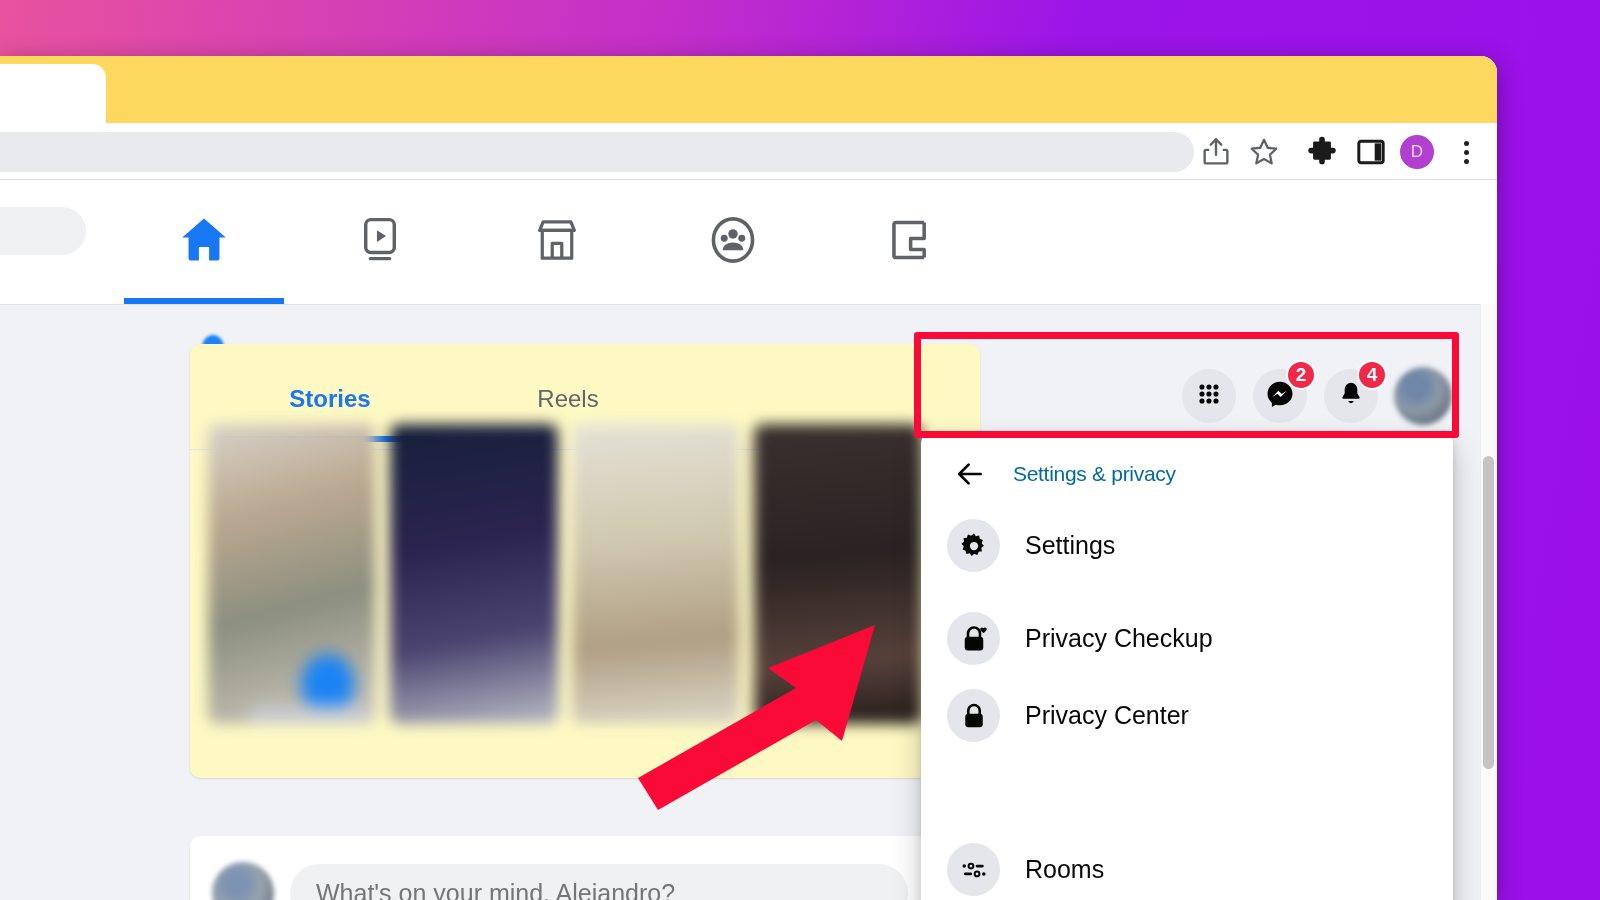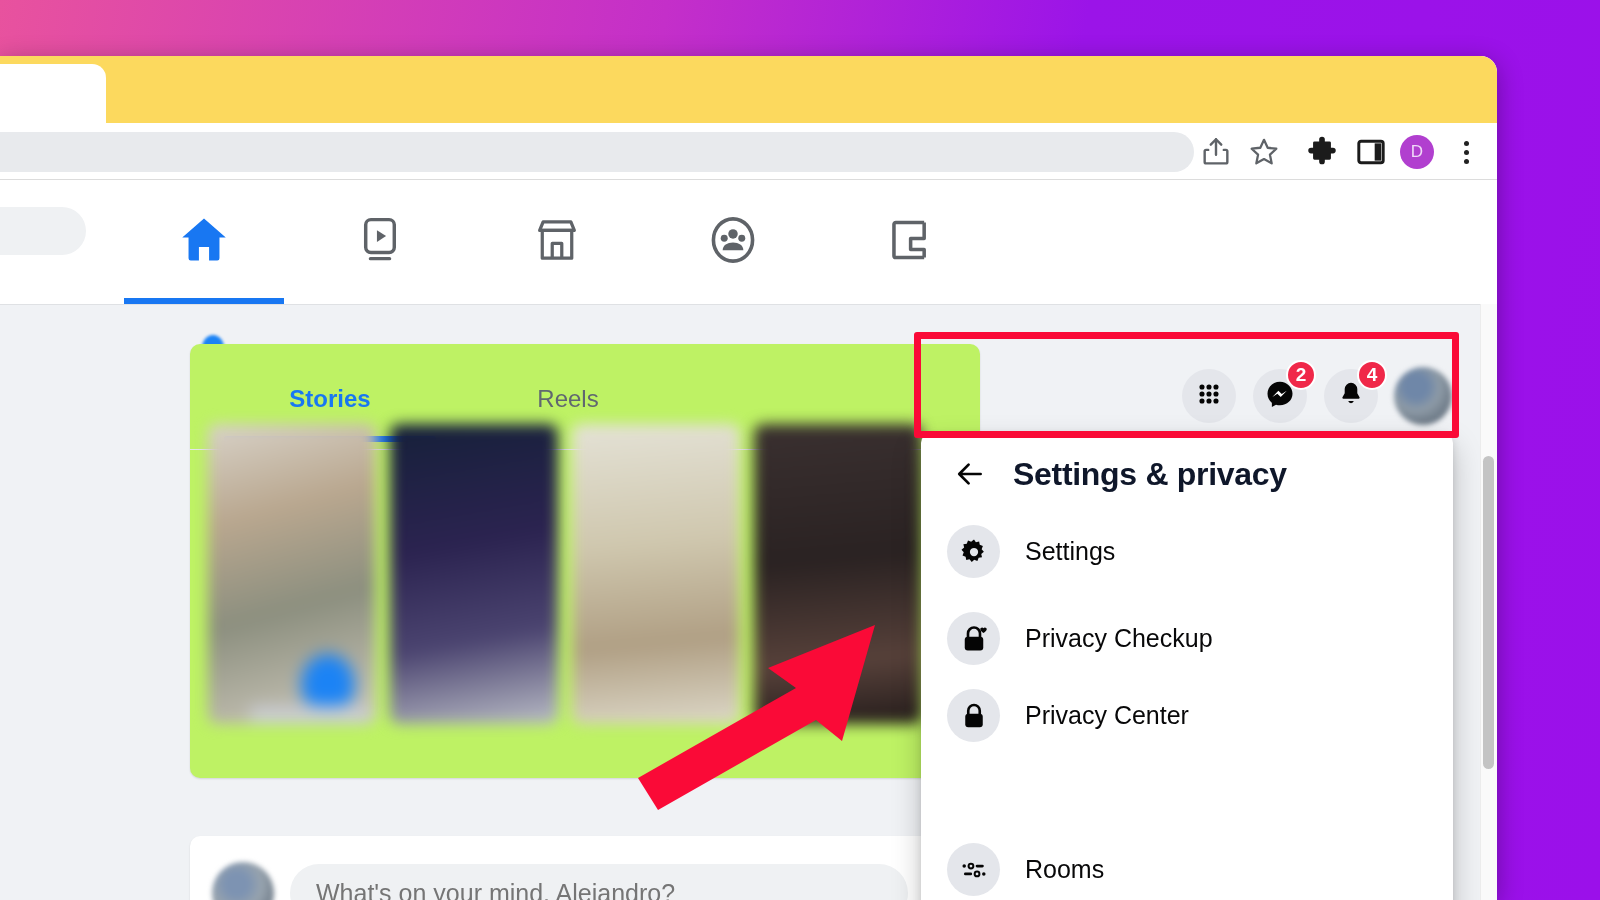--- a/index.html
+++ b/index.html
@@ -129,21 +129,21 @@
     width: 58px; height: 58px; border-radius: 50%;
     background: radial-gradient(circle at 38% 34%, #6f87a8 0 22%, #8d9aa6 45%, #4e5a68 100%);
     filter: blur(2.6px);
     cursor: pointer;
   }
 
   
   #stories-card {
     position: absolute; left: 190px; top: 164px;
     width: 790px; height: 434px;
-    background: #bef264; border-radius: 10px;
+    background: #fef9c3; border-radius: 10px;
     box-shadow: 0 1px 2px rgba(0,0,0,.12);
     overflow: hidden;
   }
   #story-blue-dot {
     position: absolute; left: 202px; top: 155px;
     width: 22px; height: 26px; border-radius: 50%;
     background: #1b83f5; filter: blur(1.5px);
   }
   .story-tab {
     position: absolute; top: 24px; height: 62px;
@@ -202,21 +202,21 @@
     overflow: hidden;
   }
   #menu-header {
     position: absolute; left: 0; top: 0; right: 0; height: 82px;
     display: flex; align-items: center; padding-left: 32px; gap: 26px;
   }
   #menu-back-btn {
     width: 34px; height: 34px; display: flex; align-items: center; justify-content: center;
     cursor: pointer; flex: none;
   }
-  #menu-title { font-size: 32px; font-weight: 700; color: #0f172a; letter-spacing: -.3px; }
+  #menu-title { font-size: 21px; font-weight: 400; color: #0369a1; letter-spacing: -.3px; }
 
   .menu-item {
     position: absolute; left: 12px; width: 508px; height: 77px;
     display: flex; align-items: center; gap: 25px; padding-left: 14px;
     border-radius: 8px; cursor: pointer;
   }
   .menu-item-icon {
     width: 53px; height: 53px; border-radius: 50%;
     background: #e4e6eb;
     display: flex; align-items: center; justify-content: center; flex: none;
@@ -431,21 +431,21 @@
     <div id="settings-menu">
       <div id="menu-header">
         <div id="menu-back-btn">
           <svg width="34" height="34" viewBox="0 0 24 24">
             <path d="M19.5 12 H5 M11 5.4 L4.4 12 L11 18.6" stroke="#050505" stroke-width="1.9" fill="none" stroke-linecap="round" stroke-linejoin="round"></path>
           </svg>
         </div>
         <div id="menu-title">Settings &amp; privacy</div>
       </div>
 
-      <div class="menu-item" style="top:80px;">
+      <div class="menu-item" style="top:74px;">
         <div class="menu-item-icon">
           <svg width="30" height="30" viewBox="0 0 24 24">
             <path d="M12 1.9 l1.5 2.2 2.6-.6 .5 2.7 2.5 1 -1 2.5 1.8 2 -2.1 1.8 .6 2.6 -2.7.5
                      -1 2.5 -2.5-1 -2 1.8 -1.8-2.1 -2.6.6 -.5-2.7 -2.5-1 1-2.5 -1.8-2 2.1-1.8
                      -.6-2.6 2.7-.5 1-2.5 2.5 1z" fill="#050505"></path>
             <circle cx="12" cy="12" r="3.3" fill="#e4e6eb"></circle>
           </svg>
         </div>
         <div class="menu-item-label">Settings</div>
       </div>

